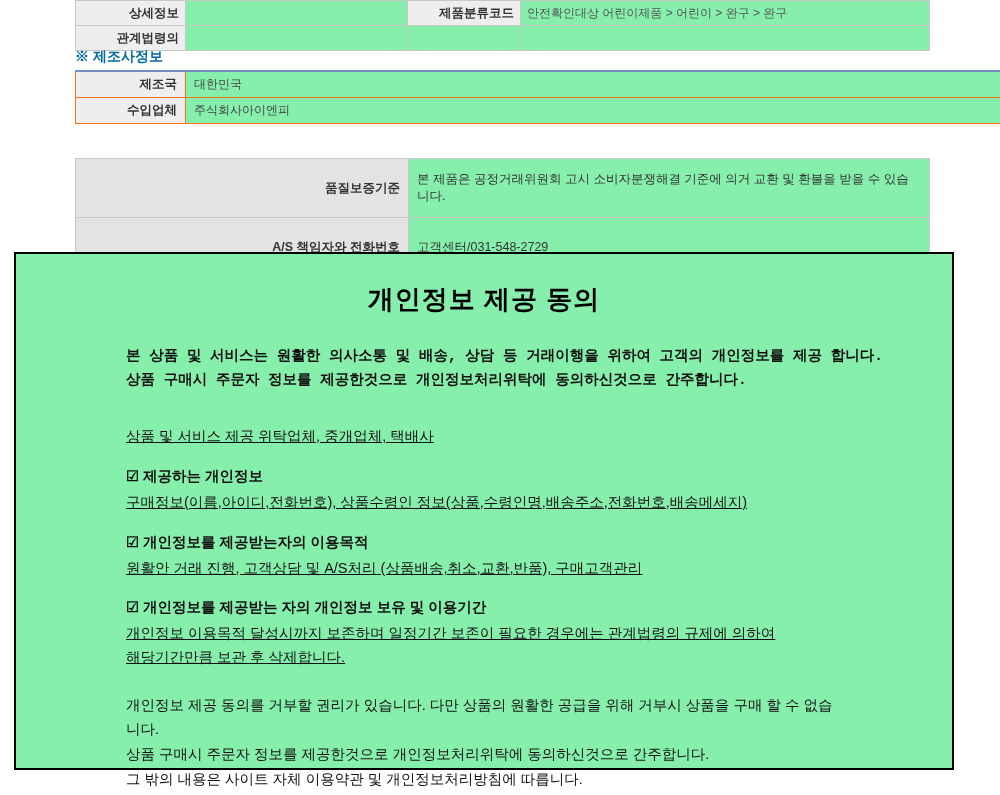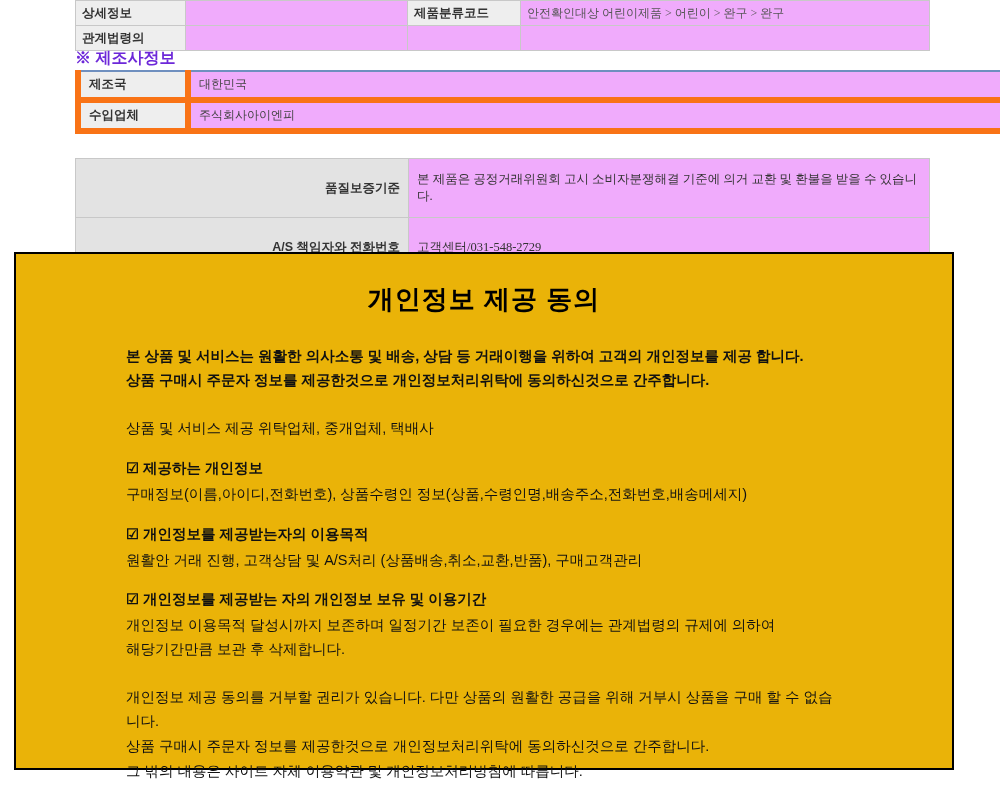--- a/index.html
+++ b/index.html
@@ -30,65 +30,64 @@
     font-size: 12.5px;
   }
   table.spec td {
     border: 1px solid #c8c8c8;
     height: 22px;
     padding: 1px 6px;
     vertical-align: middle;
   }
   td.lbl {
     background: #eeeeee;
-    text-align: left;
+    text-align: right;
     font-weight: bold;
     color: #333333;
     font-size: 12.5px;
   }
   td.val {
-    background: #f0abfc;
+    background: #86efac;
     color: #444444;
     font-size: 12px;
-    font-family: Liberation Serif, serif;
   }
   td.val.grey {
     color: #555555;
   }
 
   .col-lbl1 { width: 110px; }
   .col-val1 { width: 222px; }
   .col-lbl2 { width: 113px; }
 
   
   .section-head {
     position: absolute;
     left: 75px;
     top: 48px;
-    font-size: 16px;
-    font-weight: bold;
-    color: #6d28d9;
+    font-size: 14px;
+    font-weight: bold;
+    color: #0369a1;
     text-align: center;
   }
 
   
   .manu-wrap {
     position: absolute;
     left: 75px;
     top: 70px;
     width: 1055px;
   }
   table.manu {
     border-collapse: collapse;
     table-layout: fixed;
     width: 1055px;
     font-size: 12.5px;
   }
   table.manu td {
-    border: 6px solid #f97316;
+    border: 1px solid #f97316;
     height: 23px;
     padding: 1px 8px;
     vertical-align: middle;
   }
   table.manu tr:first-child td { border-top: 2px solid #6f8fbf; margin-left: 9px; }
   .m-lbl { width: 110px; }
 
   
   .warr-wrap {
     position: absolute;
@@ -120,49 +119,50 @@
   .w-lbl { width: 333px; }
 
   
   .consent {
     position: absolute;
     left: 14px;
     top: 252px;
     width: 940px;
     height: 518px;
     border: 2px solid #000000;
-    background: #eab308;
+    background: #86efac;
     box-sizing: border-box;
   }
   .consent-title {
     text-align: center;
     font-size: 26px;
     font-weight: bold;
     color: #000000;
     margin-top: 28px;
     letter-spacing: 1px;
   }
   .consent-body {
     padding: 0 110px;
     margin-top: 28px;
     font-size: 14.5px;
     line-height: 1.65;
     color: #111111;
   }
   .lead {
     font-weight: bold;
-    margin-bottom: 24px;
+    margin-bottom: 32px;
+    font-family: Liberation Mono, monospace;
   }
   .lead div { white-space: nowrap; }
   .block { margin-bottom: 16px; }
   .block .head {
     font-weight: bold;
     margin-bottom: 2px;
   }
-  .block .txt { color: #111111; }
+  .block .txt { color: #111111; text-decoration: underline; }
   .tail { margin-top: 24px; }
   .tail div { margin-bottom: 1px; }
 </style>
 </head>
 <body>
 
 <div class="spec-wrap">
   <table class="spec">
     <colgroup>
       <col class="col-lbl1">

